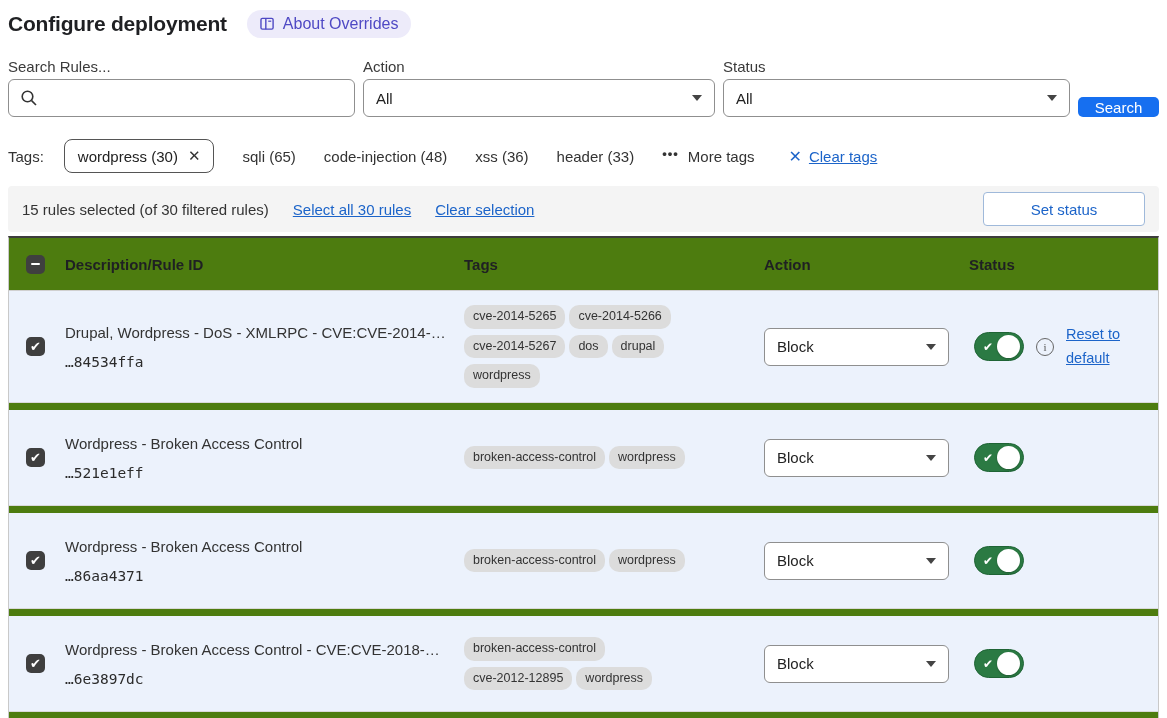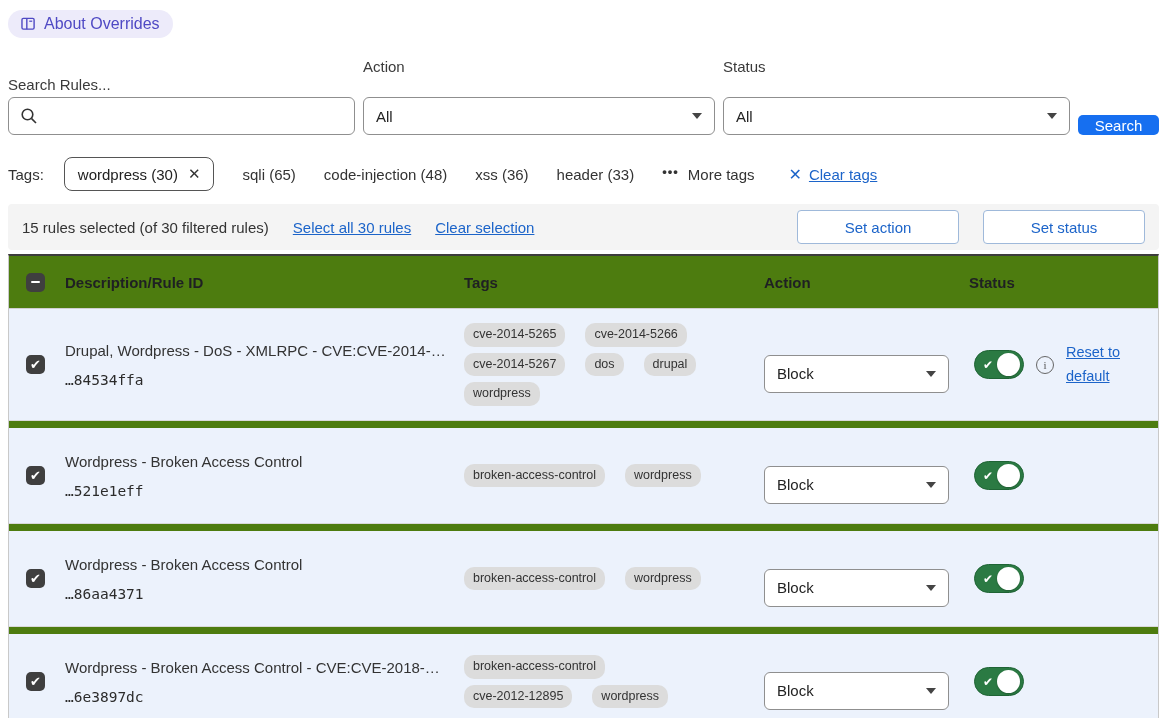--- a/index.html
+++ b/index.html
@@ -40,21 +40,21 @@
     display:flex;align-items:center;
   }
   .input-wrap input{
     border:none;outline:none;background:transparent;flex:1;height:100%;
     padding-left:38px;font-size:15px;font-family:inherit;color:#333;
   }
   .search-glyph{position:absolute;left:11px;top:9px;}
   .select{
     height:38px;background:#fff;border:1px solid var(--border-gray,#8f8f8f);
     border-radius:6px;display:flex;align-items:center;justify-content:space-between;
-    padding:0 12px;cursor:pointer;color:#222;margin-top:18px;
+    padding:0 12px;cursor:pointer;color:#222;
   }
   .sel-action{width:352px;}
   .sel-status{width:347px;}
   .chev{width:0;height:0;border-left:5px solid transparent;border-right:5px solid transparent;border-top:6px solid #444;}
   .search-btn{
     width:88px;height:20px;border:none;border-radius:5px;
     background:var(--accent-blue,#166ff0);color:#fff;font-size:15px;
     font-family:inherit;cursor:pointer;
   }
   
@@ -95,21 +95,21 @@
     width:19px;height:19px;border-radius:5px;background:var(--checkbox-dark,#3f3f3f);
     display:flex;align-items:center;justify-content:center;cursor:pointer;flex:0 0 auto;
   }
   .checkbox .dash{width:9px;height:2.5px;border-radius:2px;background:#fff;}
   .checkbox .tick{color:#fff;font-size:13px;line-height:1;}
   .t-row{background:var(--row-highlight,#ecf2fc);border-bottom:1px solid #d9d9d9;margin-bottom:7px;}
   .t-row.tall{height:112px;}
   .t-row.short{height:96px;}
   .desc .title{color:#333;margin-bottom:13px;}
   .desc .rule-id{font-family:"DejaVu Sans Mono",monospace;font-size:14.5px;color:#2b2b2b;}
-  .cell.tags{display:flex;flex-wrap:wrap;gap:6px 20px;padding-right:50px;align-content:center;}
+  .cell.tags{display:flex;flex-wrap:wrap;gap:6px 4px;padding-right:50px;align-content:center;}
   .pill{
     background:var(--pill-gray,#dcdcdc);color:#333;font-size:12.5px;
     padding:4px 9px;border-radius:10px;white-space:nowrap;line-height:1.25;
   }
   .action-select{width:185px;}
   .cell.status{display:flex;align-items:center;gap:12px;padding-left:5px;}
   .toggle{
     width:50px;height:29px;border-radius:15px;background:var(--toggle-green,#2b7a43);
     border:1.5px solid var(--toggle-green-border,#1f6435);
     display:flex;align-items:center;justify-content:space-between;
@@ -124,20 +124,21 @@
   }
   .reset{
     color:var(--link-blue,#1c64c9);text-decoration:underline;cursor:pointer;
     width:62px;line-height:1.65;font-size:14.5px;
   }
 </style>
 </head>
 <body>
 
 <header class="page-header">
+  <h1>Configure deployment</h1>
   <span class="about-badge">
     <svg width="15" height="14" viewBox="0 0 16 15">
       <rect x="1" y="1.5" width="13" height="11.5" rx="1.5" fill="none" stroke="#4f49c4" stroke-width="1.5"></rect>
       <line x1="6.2" y1="1.5" x2="6.2" y2="13" stroke="#4f49c4" stroke-width="1.5"></line>
       <line x1="8.8" y1="4.5" x2="12" y2="4.5" stroke="#4f49c4" stroke-width="1.3"></line>
     </svg>
     <span>About Overrides</span>
   </span>
 </header>
 
@@ -187,21 +188,20 @@
     <span class="x-blue">✕</span>
     <span class="lbl">Clear tags</span>
   </span>
 </section>
 
 <section class="selection-bar">
   <span class="summary">15 rules selected (of 30 filtered rules)</span>
   <a>Select all 30 rules</a>
   <a>Clear selection</a>
   <span class="spacer"></span>
-  <button class="outline-btn">Set action</button>
   <button class="outline-btn">Set status</button>
 </section>
 
 <section class="rules-table">
 
   <div class="t-head grid">
     <div class="cell check">
       <span class="checkbox">
           <span class="dash"></span>
         </span>

